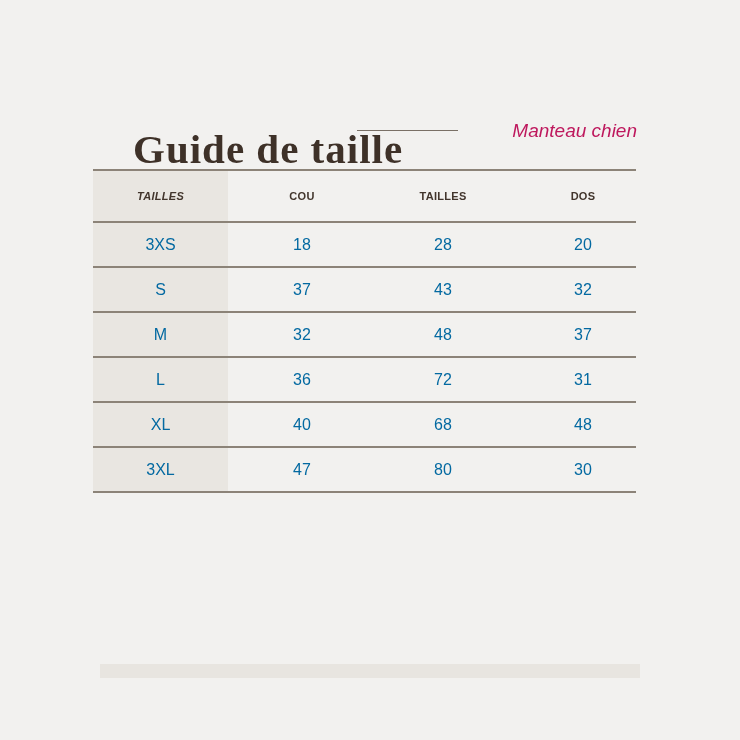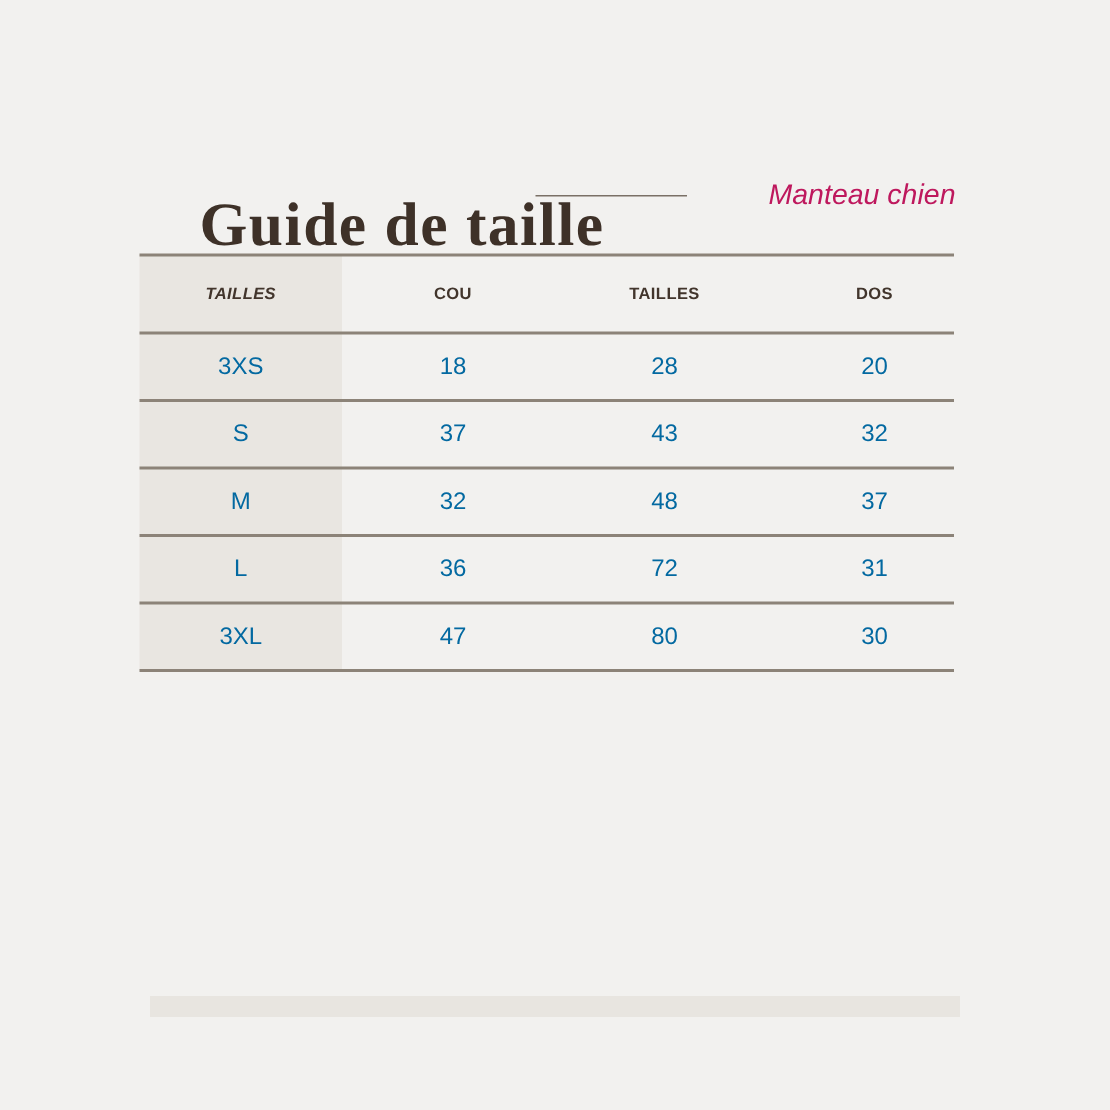--- a/index.html
+++ b/index.html
@@ -121,20 +121,26 @@
           <td>48</td>
           <td class="last">37</td>
         </tr>
         <tr>
           <td class="col-sizes">L</td>
           <td>36</td>
           <td>72</td>
           <td class="last">31</td>
         </tr>
         <tr>
+          <td class="col-sizes">XL</td>
+          <td>40</td>
+          <td>68</td>
+          <td class="last">48</td>
+        </tr>
+        <tr>
           <td class="col-sizes">3XL</td>
           <td>47</td>
           <td>80</td>
           <td class="last">30</td>
         </tr>
       </tbody>
   </table>
 
   <div class="accent-bar"></div>
 

